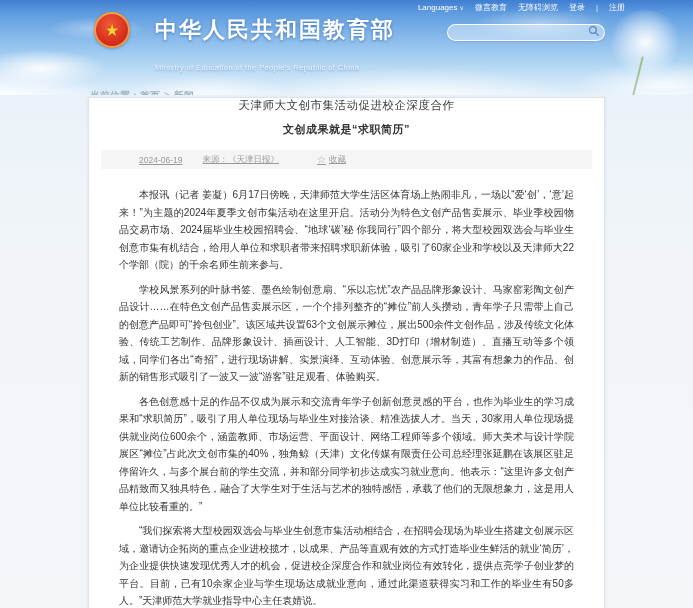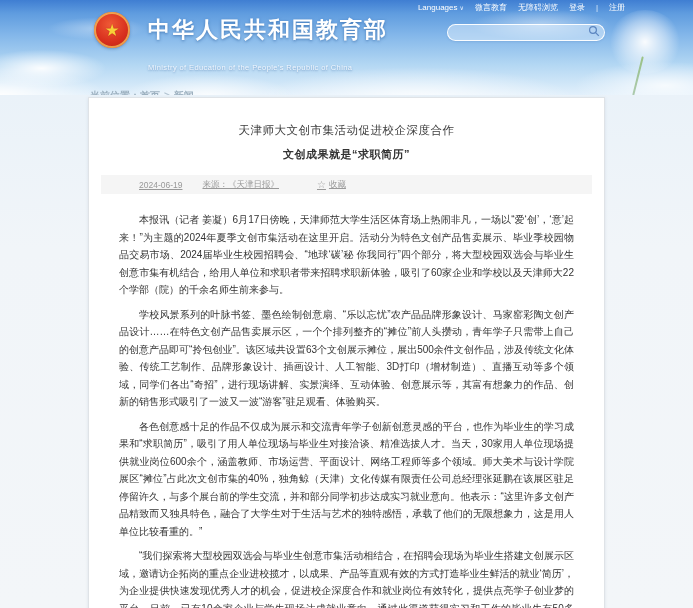--- a/index.html
+++ b/index.html
@@ -37,21 +37,21 @@
   .emblem {
     position: absolute; left: 94px; top: 12px;
     width: 36px; height: 36px; border-radius: 50%;
     background: radial-gradient(circle at 45% 35%, #ef5a35 0%, #d8301e 55%, #b81e12 100%);
     box-shadow: inset 0 0 0 2px rgba(244,196,92,.75), 0 1px 3px rgba(20,60,120,.35);
     display: flex; align-items: center; justify-content: center;
     cursor: pointer;
   }
   .emblem-star { color: #f8d038; font-size: 17px; line-height: 1; text-shadow: 0 0 1px #a8150c; }
 
-  .brand { position: absolute; left: 148px; top: 15px; cursor: pointer; }
+  .brand { position: absolute; left: 155px; top: 15px; cursor: pointer; }
   .site-title {
     font-size: 22px; font-weight: bold; color: #ffffff;
     letter-spacing: 2px; text-shadow: 0 1px 3px rgba(22,74,140,.55);
   }
   .site-subtitle {
     margin-top: 18px; font-size: 7.5px; color: #f0f7ff;
     letter-spacing: .4px; text-shadow: 0 1px 2px rgba(22,74,140,.45);
   }
 
   .search-box {
@@ -102,21 +102,21 @@
   }
   .card {
     position: absolute; left: 88px; top: 2px;
     width: 517px; height: 560px;
     background: #ffffff;
     border: 1px solid #dfe3e7;
     box-shadow: 0 1px 3px rgba(120,140,160,.18);
   }
 
   .article-subtitle {
-    margin-top: 25px; text-align: center;
+    text-align: center;
     font-size: 11.5px; color: #404040; font-weight: 400;
     letter-spacing: .5px;
   }
   .article-title {
     margin-top: 9px; text-align: center;
     font-size: 11px; color: #333333; font-weight: bold;
     letter-spacing: .5px;
   }
 
   .meta-bar {

